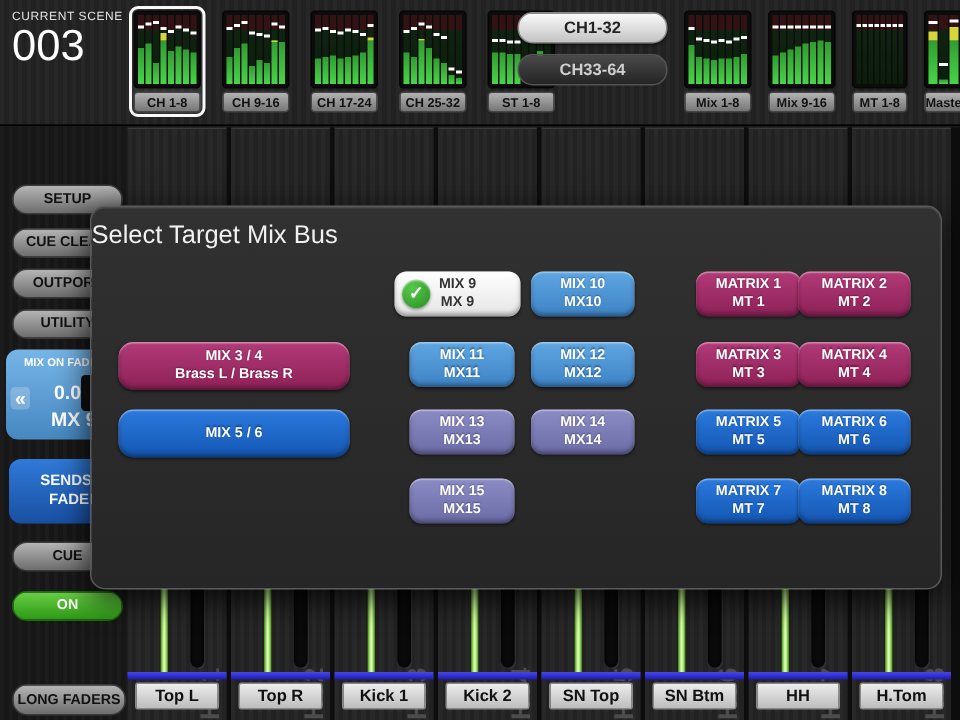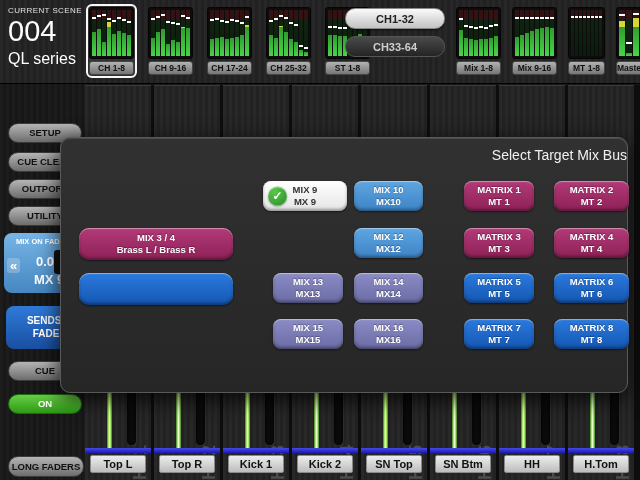--- a/index.html
+++ b/index.html
@@ -40,25 +40,25 @@
 #longfaders{top:456px;width:76px;height:21px;line-height:19px}
 .mof{position:absolute;left:4px;top:233px;width:96px;height:60px;border-radius:8px;background:linear-gradient(180deg,#77b5e7,#4687c1);z-index:2;color:#fff}
 .mof .t{font-size:7.5px;font-weight:bold;padding:4px 0 0 12px;white-space:nowrap}
 .mof .chev{position:absolute;left:3px;top:25px;font-size:13px;font-weight:bold;background:rgba(255,255,255,.22);border-radius:3px;padding:0 3px;line-height:15px}
 .mof .val{position:absolute;left:32px;top:21px;font-size:13px;font-weight:bold}
 .mof .knob{position:absolute;left:50px;top:17px;width:11px;height:24px;background:#101010;border-radius:3px}
 .mof .bus{position:absolute;left:30px;top:39px;font-size:13px;font-weight:bold;white-space:nowrap}
 .sof{position:absolute;left:6px;top:306px;width:94px;height:43px;border-radius:8px;background:linear-gradient(180deg,#2f7ad8,#194fa2);z-index:2;color:#fff;font-size:10px;font-weight:bold;text-align:center;padding-top:8px;line-height:13px;white-space:nowrap}
 
 .dialog{position:absolute;left:60px;top:137px;width:568px;height:256px;background:linear-gradient(180deg,#313131,#262626);border:1px solid #5a5a5a;border-radius:10px;z-index:5;box-shadow:0 6px 22px rgba(0,0,0,.8),inset 0 1px 0 rgba(255,255,255,.12)}
-.dtitle{text-align:right;margin-top:9px;font-size:14px;color:#f0f0f0}
+.dtitle{text-align:left;margin-top:9px;font-size:17px;color:#f0f0f0}
 .dbtn{position:absolute;height:30px;border-radius:8px;color:#fff;font-size:9.5px;font-weight:bold;text-align:center;display:flex;flex-direction:column;justify-content:center;line-height:12px;text-shadow:0 -1px 1px rgba(0,0,0,.35);box-shadow:inset 0 1px 1px rgba(255,255,255,.45),inset 0 -2px 3px rgba(0,0,0,.35),0 1px 2px rgba(0,0,0,.5)}
 .r1{top:43px}.r2{top:90px}.r3{top:135px}.r4{top:181px}
 .c1{left:18px;width:154px;height:32px;border-radius:10px}
-.c2{left:212px;width:70px}.c3{left:293px;width:69px}.c4{left:403px;width:70px}.c5{left:493px;width:75px}
+.c2{left:212px;width:70px}.c3{left:293px;width:69px}.c4{left:403px;width:70px}.c5{left:471px;width:75px}
 .col-magenta{background:linear-gradient(180deg,#b23a78,#8d2157)}
 .col-blue{background:linear-gradient(180deg,#2b7ade,#1456b2)}
 .col-lightblue{background:linear-gradient(180deg,#5ea6e2,#3e83c5)}
 .col-purple{background:linear-gradient(180deg,#8b8bc5,#6b6ba5)}
 .col-white{background:linear-gradient(180deg,#ffffff,#e5e5e5);color:#333;text-shadow:none}
 .dbtn.sel{left:202px;width:84px}
 .check{position:absolute;left:5px;top:50%;transform:translateY(-50%);width:19px;height:19px;border-radius:50%;background:radial-gradient(circle at 35% 30%,#58c94c,#288d22);box-shadow:inset 0 1px 1px rgba(255,255,255,.5),0 1px 2px rgba(0,0,0,.4);color:#fff;font-size:12px;line-height:19px;text-align:center;font-weight:bold}
 </style>
 </head>
 <body>
@@ -142,22 +142,21 @@
     <div>FADERS</div>
   </div>
 
   <div class="side-pill" id="onbtn">ON</div>
   <div class="side-pill" id="cue">CUE</div>
   <div class="side-pill" id="longfaders">LONG FADERS</div>
 
   <div class="topbar">
     <div class="scene">
       <div class="cur">CURRENT SCENE</div>
-      <div class="num">004</div>
-      <div class="ser">QL series</div>
+      <div class="num">003</div>
     </div>
     <div class="mgroup mg-left">
         <div class="mblock sel">
           <div class="mbars">
             <div class="mbar" style="width: 4px;">
               <div class="fill" style="height: 52%;"></div>
               <div class="peak" style="bottom: 80%;"></div>
             </div>
             <div class="mbar" style="width: 4px;">
               <div class="fill" style="height: 58%;"></div>
@@ -479,50 +478,51 @@
       </div>
   </div>
 
   <div class="dialog">
     <div class="dtitle">Select Target Mix Bus</div>
       <div class="dbtn c1 r2 col-magenta">
         <div>MIX 3 / 4</div>
         <div>Brass L / Brass R</div>
       </div>
       <div class="dbtn c1 r3 col-blue">
+        <div>MIX 5 / 6</div>
       </div>
       <div class="dbtn c2 r1 col-white sel">
         <div class="check">✓</div>
         <div>MIX 9</div>
         <div>MX 9</div>
       </div>
+      <div class="dbtn c2 r2 col-lightblue">
+        <div>MIX 11</div>
+        <div>MX11</div>
+      </div>
       <div class="dbtn c2 r3 col-purple">
         <div>MIX 13</div>
         <div>MX13</div>
       </div>
       <div class="dbtn c2 r4 col-purple">
         <div>MIX 15</div>
         <div>MX15</div>
       </div>
       <div class="dbtn c3 r1 col-lightblue">
         <div>MIX 10</div>
         <div>MX10</div>
       </div>
       <div class="dbtn c3 r2 col-lightblue">
         <div>MIX 12</div>
         <div>MX12</div>
       </div>
       <div class="dbtn c3 r3 col-purple">
         <div>MIX 14</div>
         <div>MX14</div>
       </div>
-      <div class="dbtn c3 r4 col-purple">
-        <div>MIX 16</div>
-        <div>MX16</div>
-      </div>
       <div class="dbtn c4 r1 col-magenta">
         <div>MATRIX 1</div>
         <div>MT 1</div>
       </div>
       <div class="dbtn c4 r2 col-magenta">
         <div>MATRIX 3</div>
         <div>MT 3</div>
       </div>
       <div class="dbtn c4 r3 col-blue">
         <div>MATRIX 5</div>

